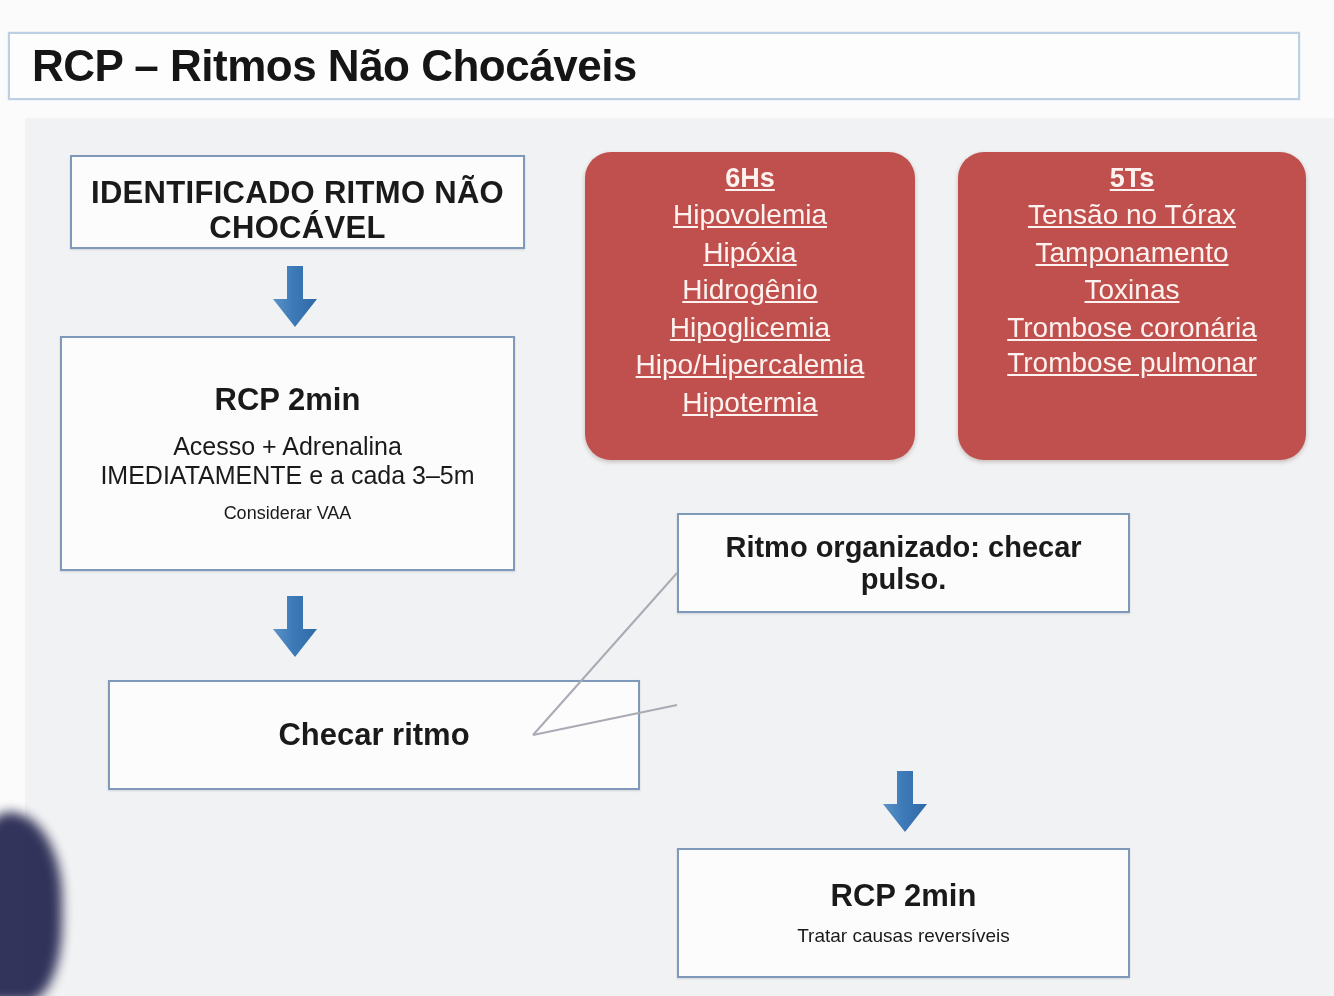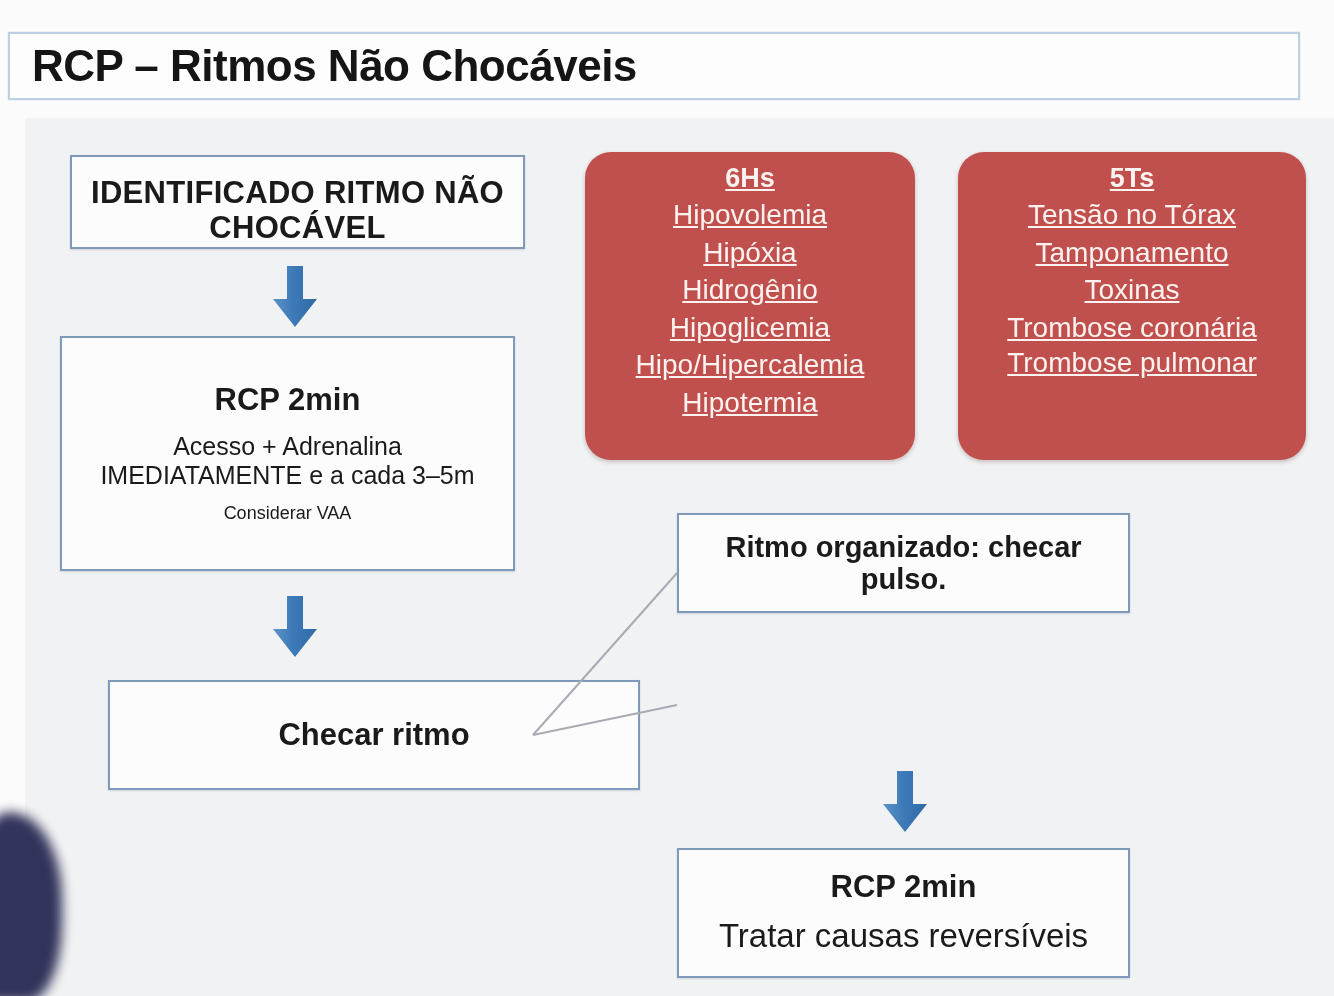--- a/index.html
+++ b/index.html
@@ -81,21 +81,21 @@
   #box-checar .hdr { font-size: 31px; }
 
   #box-organizado { left: 677px; top: 513px; width: 453px; height: 100px; }
   #box-organizado .hdr { font-size: 29px; }
 
   #box-nao-organizado { left: 677px; top: 650px; width: 453px; height: 100px; }
   #box-nao-organizado .hdr { font-size: 29px; }
 
   #box-rcp2 { left: 677px; top: 848px; width: 453px; height: 130px; }
   #box-rcp2 .hdr { font-size: 31px; margin-bottom: 12px; }
-  #box-rcp2 .sub { font-size: 33px; }
+  #box-rcp2 .sub { font-size: 19px; }
 
   
   .redbox {
     position: absolute;
     background: #c0504d;
     border-radius: 26px;
     box-sizing: border-box;
     display: flex;
     flex-direction: column;
     align-items: center;

